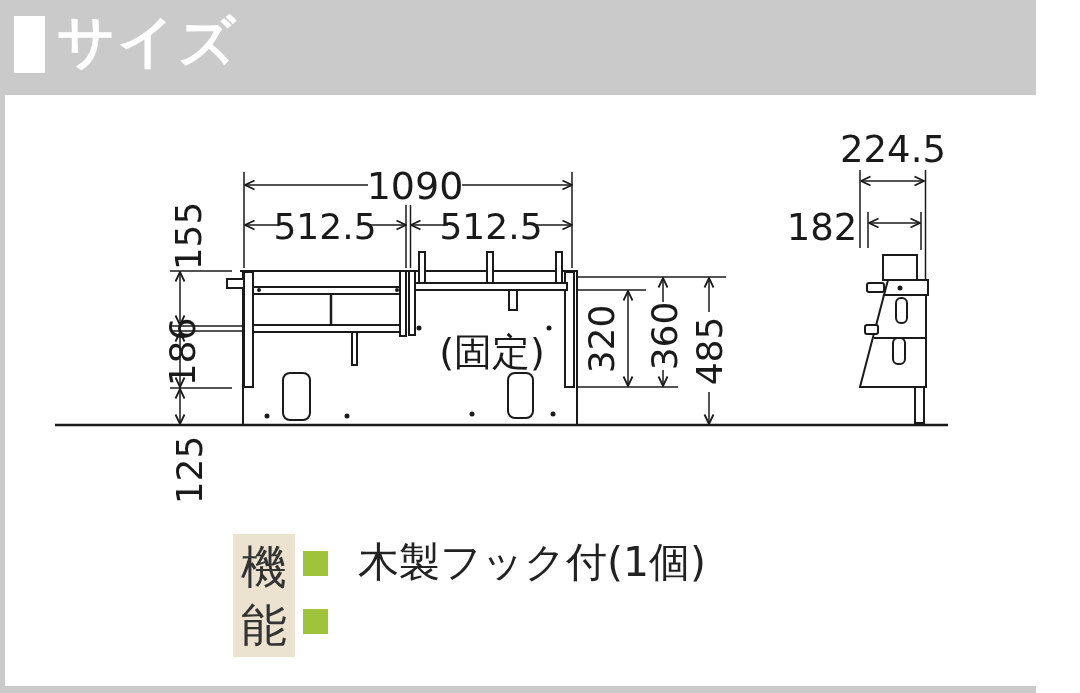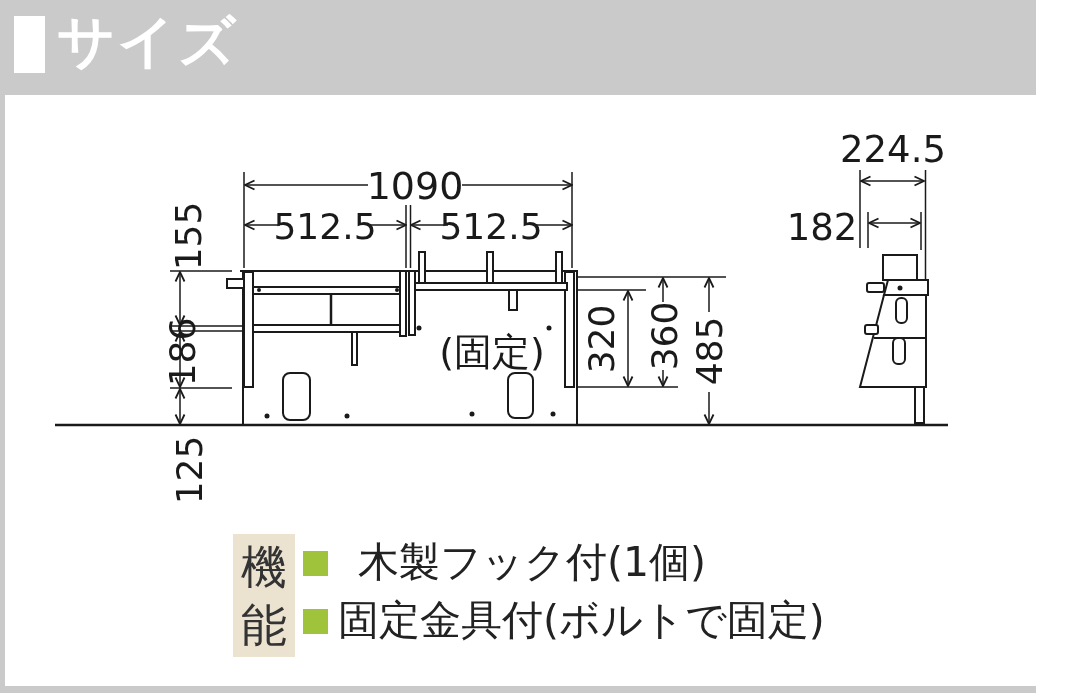--- a/index.html
+++ b/index.html
@@ -166,15 +166,14 @@
       </g>
     </g>
   </svg>
 
   <div class="f-head">機能</div>
 
   <span class="f-bullet b1"></span>
   <span class="f-label l1">木製フック付(1個)</span>
 
   <span class="f-bullet b2"></span>
-  <span class="f-label l2">固定金具付(ボルトで固定)</span>
 
 </div>
 
 </body></html>

